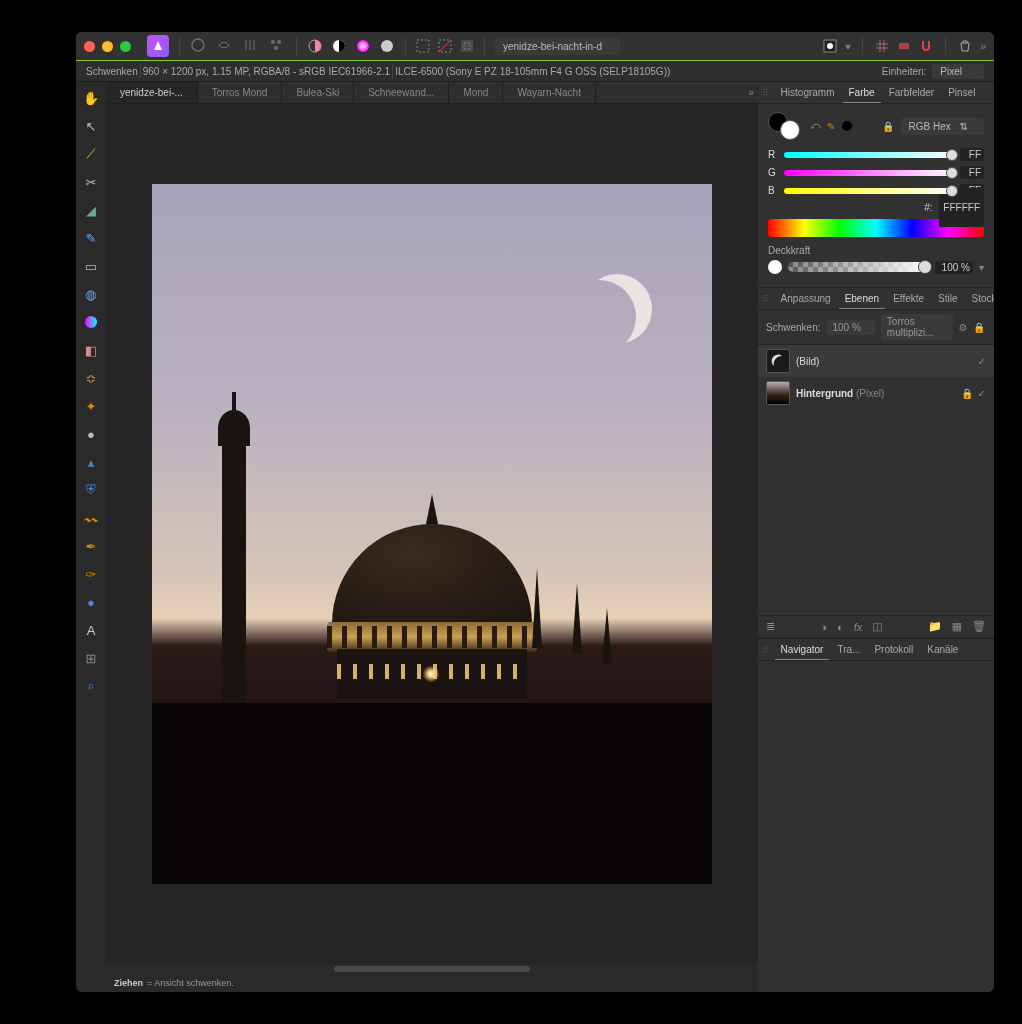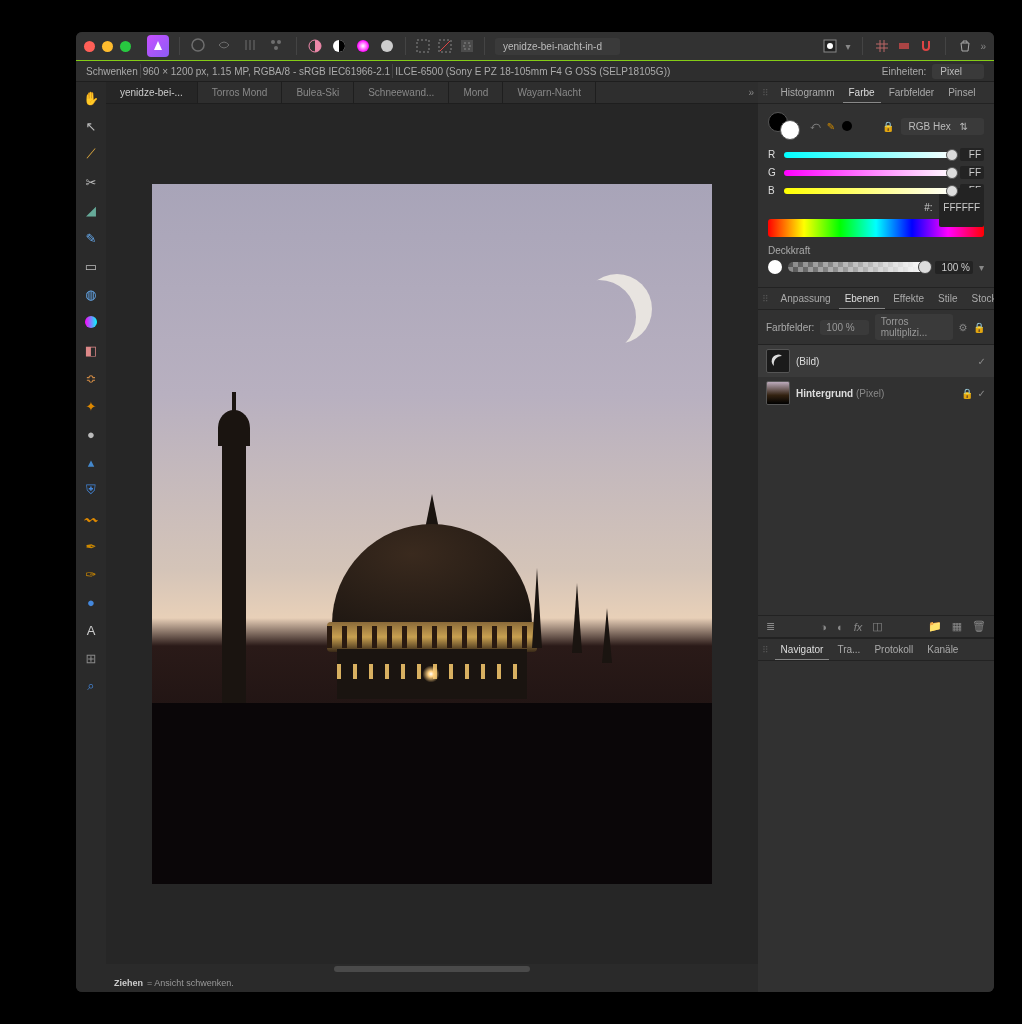--- a/index.html
+++ b/index.html
@@ -401,21 +401,21 @@
         <span class="handle">⠿</span>
         <div class="ptab">Anpassung</div>
         <div class="ptab active">Ebenen</div>
         <div class="ptab">Effekte</div>
         <div class="ptab">Stile</div>
         <div class="ptab">Stock</div>
 
       </div>
       <div class="layers-panel">
         <div class="layers-header">
-          <span>Farbfelder:</span>
+          <span>Schwenken:</span>
           <span class="mini-sel">100 %</span>
           <span class="mini-sel" style="flex:1">Torros multiplizi...</span>
           <span style="color:#888">⚙</span>
           <span style="color:#888">🔒</span>
         </div>
         <div class="layers-list">
           <div class="layer-row sel">
             <div class="layer-thumb">
               <svg width="20" height="20">
                   <path d="M14 5 A8 8 0 0 0 6 15 A6 6 0 0 1 14 5" fill="#ddd"></path>

